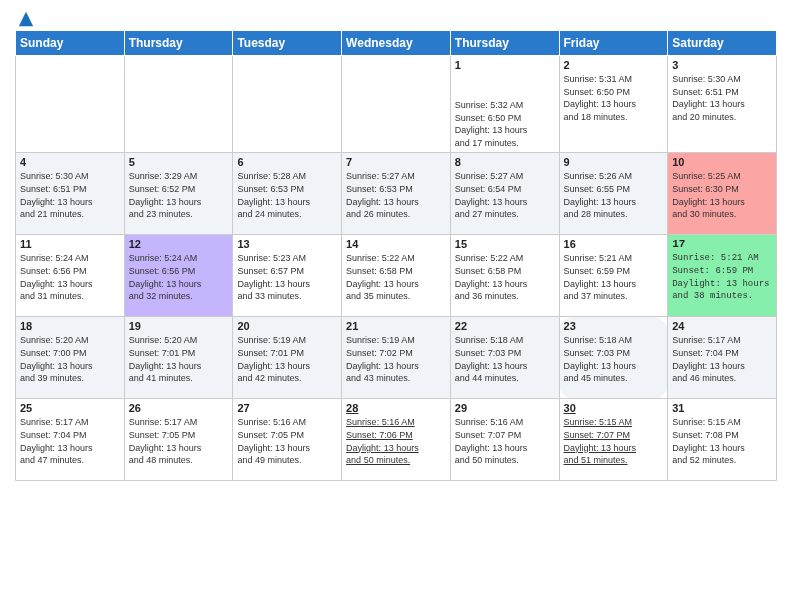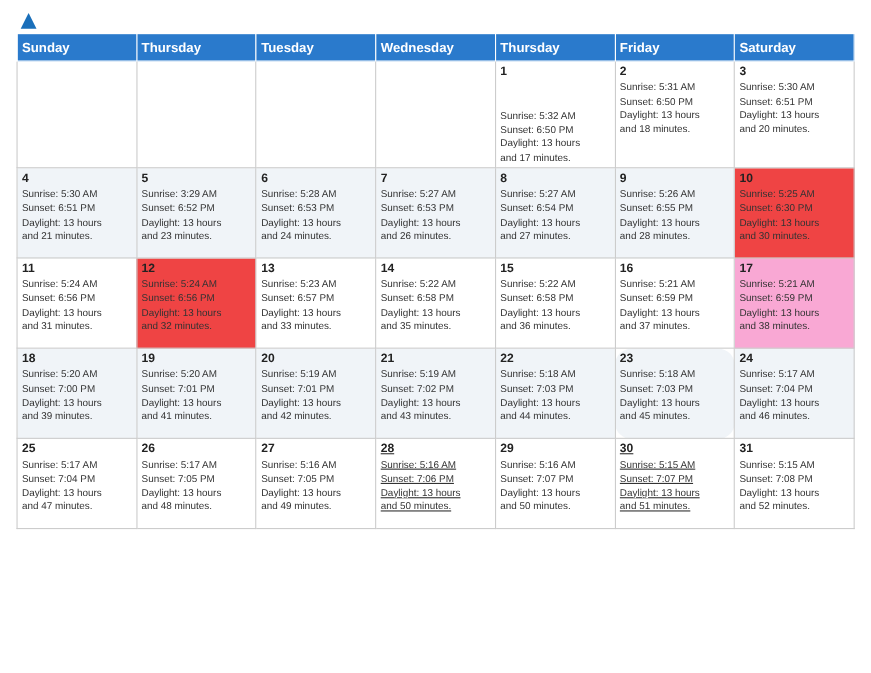--- a/index.html
+++ b/index.html
@@ -193,37 +193,37 @@
 Daylight: 13 hours
 and 27 minutes.</div>
           </td>
           <td style="background: rgb(240, 244, 248);">
             <span class="day-number">9</span>
             <div class="day-info" style="white-space: pre-line;">Sunrise: 5:26 AM
 Sunset: 6:55 PM
 Daylight: 13 hours
 and 28 minutes.</div>
           </td>
-          <td style="background: #ef4444; margin-top: 48px;">
+          <td style="background: #fca5a5; margin-top: 48px;">
             <span class="day-number">10</span>
             <div class="day-info" style="white-space: pre-line;">Sunrise: 5:25 AM
 Sunset: 6:30 PM
 Daylight: 13 hours
 and 30 minutes.</div>
           </td>
         </tr>
         <tr>
           <td style="background: rgb(255, 255, 255);">
             <span class="day-number">11</span>
             <div class="day-info" style="white-space: pre-line;">Sunrise: 5:24 AM
 Sunset: 6:56 PM
 Daylight: 13 hours
 and 31 minutes.</div>
           </td>
-          <td style="background: #ef4444;">
+          <td style="background: #c4b5fd;">
             <span class="day-number">12</span>
             <div class="day-info" style="white-space: pre-line;">Sunrise: 5:24 AM
 Sunset: 6:56 PM
 Daylight: 13 hours
 and 32 minutes.</div>
           </td>
           <td style="background: rgb(255, 255, 255);">
             <span class="day-number">13</span>
             <div class="day-info" style="white-space: pre-line;">Sunrise: 5:23 AM
 Sunset: 6:57 PM
@@ -244,21 +244,21 @@
 Daylight: 13 hours
 and 36 minutes.</div>
           </td>
           <td style="background: rgb(255, 255, 255);">
             <span class="day-number">16</span>
             <div class="day-info" style="white-space: pre-line;">Sunrise: 5:21 AM
 Sunset: 6:59 PM
 Daylight: 13 hours
 and 37 minutes.</div>
           </td>
-          <td style="background: #f9a8d4;">
+          <td style="background: #86efac; font-family: Liberation Mono, monospace;">
             <span class="day-number">17</span>
             <div class="day-info" style="white-space: pre-line;">Sunrise: 5:21 AM
 Sunset: 6:59 PM
 Daylight: 13 hours
 and 38 minutes.</div>
           </td>
         </tr>
         <tr>
           <td style="background: rgb(240, 244, 248);">
             <span class="day-number">18</span>

